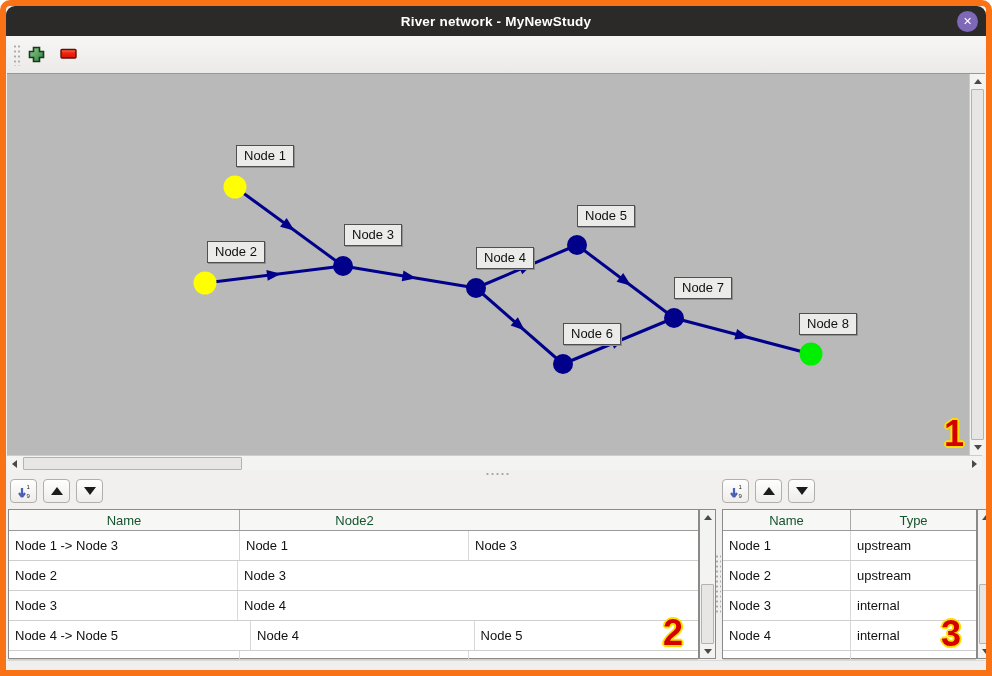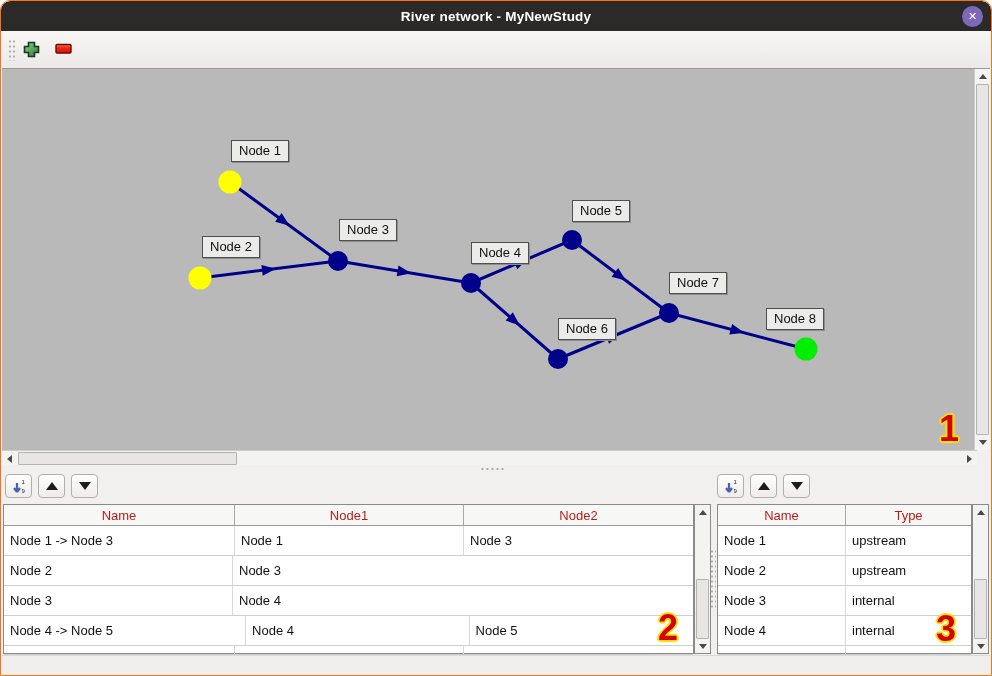--- a/index.html
+++ b/index.html
@@ -1,16 +1,16 @@
 <!DOCTYPE html>
 <html><head>
 <meta charset="utf-8">
 <style>
   html,body{margin:0;padding:0;background:#ffffff;font-family:"Liberation Sans","DejaVu Sans",sans-serif;}
-  .window{position:relative;width:992px;height:676px;box-sizing:border-box;background:#f1f0ee;border:1px solid #f97316;border-radius:10px 10px 0 0;overflow:hidden;}
+  .window{position:relative;width:992px;height:676px;box-sizing:border-box;background:#f1f0ee;border:6px solid #f97316;border-radius:10px 10px 0 0;overflow:hidden;}
   
   .titlebar{position:absolute;top:0;left:0;right:0;height:30px;background:#2b2a28;border-radius:9px 9px 0 0;display:flex;align-items:center;justify-content:center;}
   .title-text{color:#ffffff;font-weight:bold;font-size:13.5px;letter-spacing:.2px;}
   .close-btn{position:absolute;right:8px;top:5px;width:21px;height:21px;border-radius:50%;background:#7e68b8;color:#fff;display:flex;align-items:center;justify-content:center;font-size:11px;font-weight:bold;cursor:default;}
   
   .toolbar{position:absolute;top:30px;left:1px;right:1px;height:37px;background:linear-gradient(#f7f6f5,#eceae8);border-bottom:1px solid #989document694;border-bottom:1px solid #9a9894;}
   .grip-v{position:absolute;width:8px;background-image:radial-gradient(circle,#ababab 1px,rgba(0,0,0,0) 1.2px);background-size:4px 5px;}
   .tb-grip{left:7px;top:38px;height:22px;}
   .tb-icon{position:absolute;}
   
@@ -31,21 +31,21 @@
   .split-h{position:absolute;top:464px;left:1px;right:1px;height:8px;background:#f1f0ee;}
   .split-h .dots{position:absolute;left:478px;top:2px;width:26px;height:4px;background-image:radial-gradient(circle,#a5a5a5 1px,rgba(0,0,0,0) 1.2px);background-size:5px 4px;}
   .split-v-dots{left:709px;top:548px;height:60px;width:6px;}
   
   .mini-btn{position:absolute;top:473px;width:27px;height:24px;box-sizing:border-box;border:1px solid #b0afac;border-radius:4px;background:linear-gradient(#fefefe,#eeedeb);display:flex;align-items:center;justify-content:center;cursor:default;}
   .tri-btn-up{border-left:6px solid transparent;border-right:6px solid transparent;border-bottom:8px solid #1c1c1c;}
   .tri-btn-down{border-left:6px solid transparent;border-right:6px solid transparent;border-top:8px solid #1c1c1c;}
   
   .tbl{position:absolute;top:503px;background:#fff;border:1px solid #8a8a8a;box-sizing:border-box;}
   .tbl-head{display:flex;height:21px;box-sizing:border-box;background:#f7f7f5;border-bottom:1px solid #9b9b9b;}
-  .tbl-head .hcell{box-sizing:border-box;border-right:1px solid #a8a8a8;display:flex;align-items:center;justify-content:center;font-size:13px;color:#b91c1c;}
+  .tbl-head .hcell{box-sizing:border-box;border-right:1px solid #a8a8a8;display:flex;align-items:center;justify-content:center;font-size:13px;color:#14532d;}
   .tbl-head .hcell:last-child{border-right:none;text-align:center;}
   .tbl-row{display:flex;height:30px;box-sizing:border-box;border-bottom:1px solid #cfcfcd;}
   .tbl-row .cell{box-sizing:border-box;border-right:1px solid #d8d8d6;display:flex;align-items:center;padding-left:6px;font-size:13px;color:#111;overflow:hidden;white-space:nowrap;}
   .tbl-row .cell:last-child{border-right:none;}
   .tbl-partial{height:9px;}
   .tbl-sb{position:absolute;top:503px;width:17px;height:150px;background:#f3f3f1;border:1px solid #8a8a8a;box-sizing:border-box;}
   .tbl-sb .sb-btn{width:15px;height:14px;}
   
   .statusbar{position:absolute;top:654px;left:1px;right:1px;height:21px;background:#f0efed;border-top:1px solid #dad9d7;}
   
@@ -113,21 +113,21 @@
         <circle cx="804" cy="280" r="11.5" fill="#00ee00"></circle>
       </svg>
     <div id="labels">
         <div class="node-label" style="left: 229px; top: 71px;">Node 1</div>
         <div class="node-label" style="left: 200px; top: 167px;">Node 2</div>
         <div class="node-label" style="left: 337px; top: 150px;">Node 3</div>
         <div class="node-label" style="left: 469px; top: 173px;">Node 4</div>
         <div class="node-label" style="left: 570px; top: 131px;">Node 5</div>
         <div class="node-label" style="left: 556px; top: 249px;">Node 6</div>
         <div class="node-label" style="left: 667px; top: 203px;">Node 7</div>
-        <div class="node-label" style="left: 764px; top: 239px;">Node 8</div>
+        <div class="node-label" style="left: 792px; top: 239px;">Node 8</div>
       </div>
   </div>
 
   <div class="sb sb-v">
     <div class="sb-btn" style="top:0;left:0;">
         <span class="tri tri-up"></span>
       </div>
     <div class="sb-thumb" style="top:15px;bottom:15px;left:1px;right:1px;"></div>
     <div class="sb-btn" style="bottom:0;left:0;">
         <span class="tri tri-down"></span>
@@ -172,21 +172,20 @@
   <div class="mini-btn" style="left:749px;">
       <span class="tri tri-btn-up"></span>
     </div>
   <div class="mini-btn" style="left:782px;">
       <span class="tri tri-btn-down"></span>
     </div>
 
   <div class="tbl" style="left:2px;width:691px;height:150px;" id="reaches-tbl">
       <div class="tbl-head">
         <div class="hcell" style="width: 231px;">Name</div>
-        <div class="hcell" style="width: 229px;">Node1</div>
         <div class="hcell" style="width: 229px;">Node2</div>
       </div>
       <div class="tbl-row">
         <div class="cell" style="width: 231px;">Node 1 -&gt; Node 3</div>
         <div class="cell" style="width: 229px;">Node 1</div>
         <div class="cell" style="width: 229px;">Node 3</div>
       </div>
       <div class="tbl-row">
         <div class="cell" style="width: 229px;">Node 2</div>
         <div class="cell" style="width: 229px;">Node 3</div>

